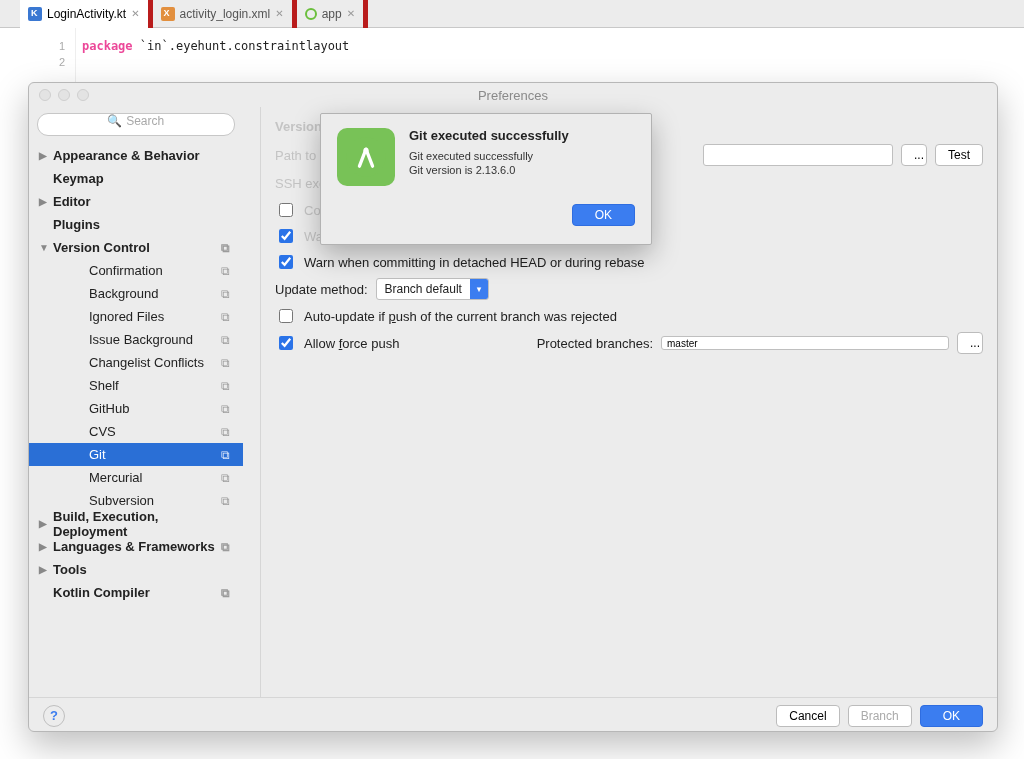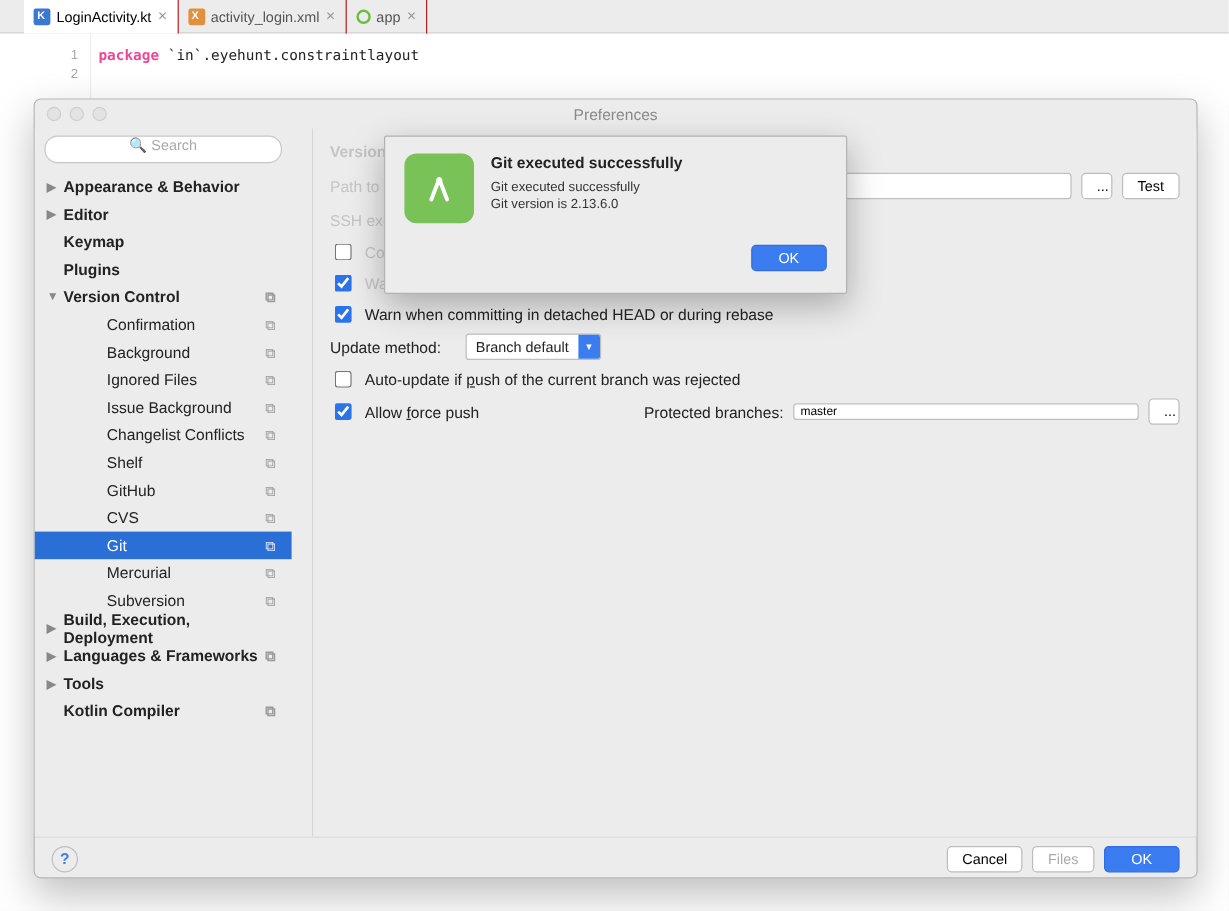--- a/index.html
+++ b/index.html
@@ -1,20 +1,20 @@
 <!DOCTYPE html>
 <html><head>
 <meta charset="utf-8">
 <style>
 html,body{margin:0;padding:0;font-family:-apple-system,'Helvetica Neue',Arial,sans-serif;font-size:13px;color:#222;background:#fff;-webkit-font-smoothing:antialiased}
 *{box-sizing:border-box}
 
 
 .editor-tabs{display:flex;align-items:center;height:28px;background:#ececec;border-bottom:1px solid #c8c8c8;padding-left:20px}
-.editor-tab{display:flex;align-items:center;height:28px;padding:0 8px;border-right:1px solid #b91c1c;font-size:12px;color:#555;gap:5px}
+.editor-tab{display:flex;align-items:center;height:28px;padding:0 8px;border-right:5px solid #b91c1c;font-size:12px;color:#555;gap:5px}
 .editor-tab.active{background:#fff;color:#000}
 .tab-close{color:#999;font-size:10px;cursor:pointer}
 .tab-icon{width:14px;height:14px;display:inline-block}
 .tab-icon.kt{background:#3a78d2;border-radius:2px;position:relative}
 .tab-icon.kt::after{content:"K";color:#fff;font-size:9px;font-weight:bold;position:absolute;left:3px;top:1px}
 .tab-icon.xml{background:#e28f3e;border-radius:2px;position:relative}
 .tab-icon.xml::after{content:"X";color:#fff;font-size:9px;font-weight:bold;position:absolute;left:3px;top:1px}
 .tab-icon.app{border:2px solid #6bbf3d;border-radius:50%;width:12px;height:12px;position:relative}
 
 
@@ -65,21 +65,21 @@
 .select-caret{background:#3b7df0;color:#fff;width:18px;height:22px;display:flex;align-items:center;justify-content:center;font-size:9px}
 
 
 .dialog-footer{height:36px;display:flex;justify-content:space-between;align-items:center;padding:0 14px;border-top:1px solid #d6d6d6}
 .help{width:22px;height:22px;border:1px solid #bfbfbf;border-radius:50%;display:flex;align-items:center;justify-content:center;color:#3b7df0;cursor:pointer;font-weight:bold}
 .footer-btns{display:flex;gap:8px}
 .btn.primary{background:#3b7df0;color:#fff;border-color:#2f6de0;padding:0 22px}
 .btn.disabled{color:#aaa}
 
 
-.popup{position:absolute;left:320px;top:113px;width:386px;height:132px;background:#ececec;border:1px solid #b2b2b2;border-radius:2px;box-shadow:0 10px 28px rgba(0,0,0,.28);padding:14px 16px}
+.popup{position:absolute;left:320px;top:113px;width:332px;height:132px;background:#ececec;border:1px solid #b2b2b2;border-radius:2px;box-shadow:0 10px 28px rgba(0,0,0,.28);padding:14px 16px}
 .popup-row{display:flex;gap:14px}
 .popup-icon{width:58px;height:58px;border-radius:10px;background:#78c257;display:flex;align-items:center;justify-content:center}
 .popup-icon svg{width:42px;height:42px}
 .popup-title{font-weight:bold;font-size:13px;margin-bottom:6px}
 .popup-text{font-size:11px;color:#333;line-height:14px}
 .popup-footer{display:flex;justify-content:flex-end;margin-top:18px}
 .popup .btn.primary{padding:0 22px}
 
 .content .dimline{color:#c4c4c4}
 u{text-decoration:underline}
@@ -124,26 +124,26 @@
     <div class="sidebar">
       <div class="search-wrap">
         <div class="search"><span>Search</span></div>
       </div>
       <div class="tree">
           <div class="tree-row bold">
             <span class="arrow right"></span>
             <span class="tree-label">Appearance &amp; Behavior</span>
           </div>
           <div class="tree-row bold">
+            <span class="arrow none"></span>
+            <span class="tree-label">Keymap</span>
+          </div>
+          <div class="tree-row bold">
             <span class="arrow right"></span>
             <span class="tree-label">Editor</span>
-          </div>
-          <div class="tree-row bold">
-            <span class="arrow none"></span>
-            <span class="tree-label">Keymap</span>
           </div>
           <div class="tree-row bold">
             <span class="arrow none"></span>
             <span class="tree-label">Plugins</span>
           </div>
           <div class="tree-row bold">
             <span class="arrow down"></span>
             <span class="tree-label">Version Control</span>
             <span class="page-badge">⧉</span>
           </div>
@@ -249,21 +249,21 @@
           <input type="checkbox" checked="" style="">
           <label class="dimline">Warn if CRLF line separators are about to be committed</label>
         </div>
       <div class="chk">
           <input type="checkbox" checked="" style="">
           <label>Warn when committing in detached HEAD or during rebase</label>
         </div>
 
       <div class="row">
         <label>Update method:</label>
-        <div class="select-wrap" style="margin-left:12px">
+        <div class="select-wrap" style="">
           <span>Branch default</span>
             <div class="select-caret">▾</div>
         </div>
       </div>
 
       <div class="chk">
           <input type="checkbox" style="">
         <label><span>Auto-update if </span><u>p</u><span>ush of the current branch was rejected</span></label>
       </div>
 
@@ -275,21 +275,21 @@
         <input class="txt-input" style="width: 288px;" value="master">
         <button class="btn dots">...</button>
       </div>
     </div>
   </div>
 
   <div class="dialog-footer">
     <div class="help">?</div>
     <div class="footer-btns">
       <button class="btn">Cancel</button>
-      <button class="btn disabled">Files</button>
+      <button class="btn disabled">Branch</button>
       <button class="btn primary">OK</button>
     </div>
   </div>
 </div>
 
 <div class="popup">
   <div class="popup-row">
     <div class="popup-icon">
       <svg viewBox="0 0 64 64">
           <circle cx="32" cy="32" r="30" fill="#78c257"></circle>

